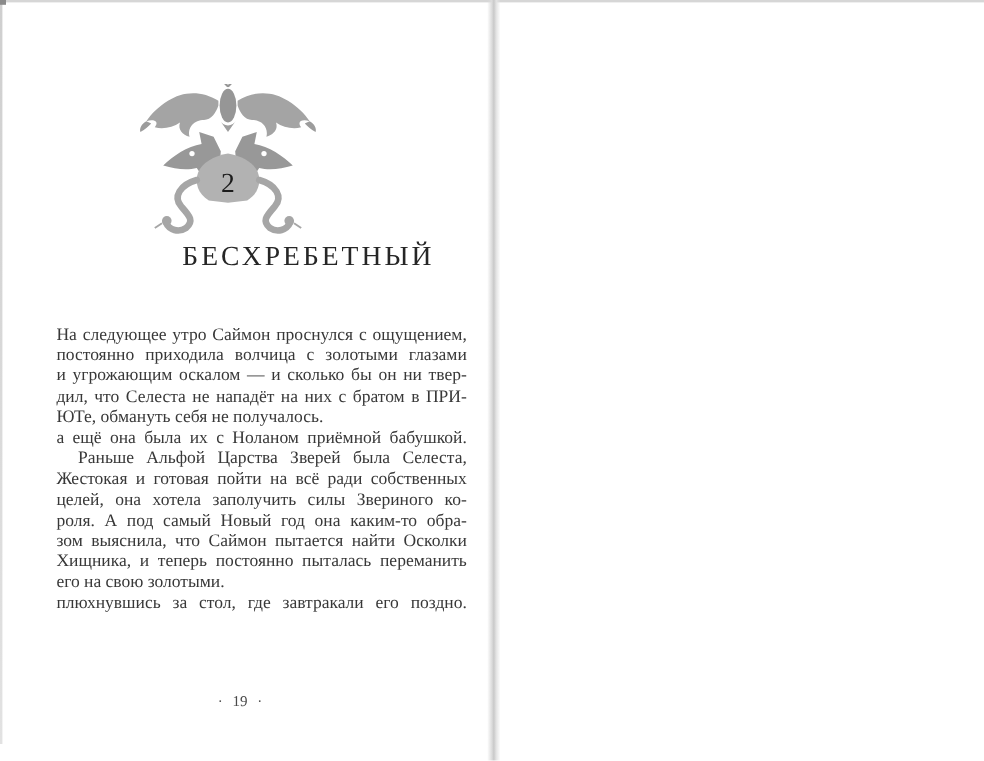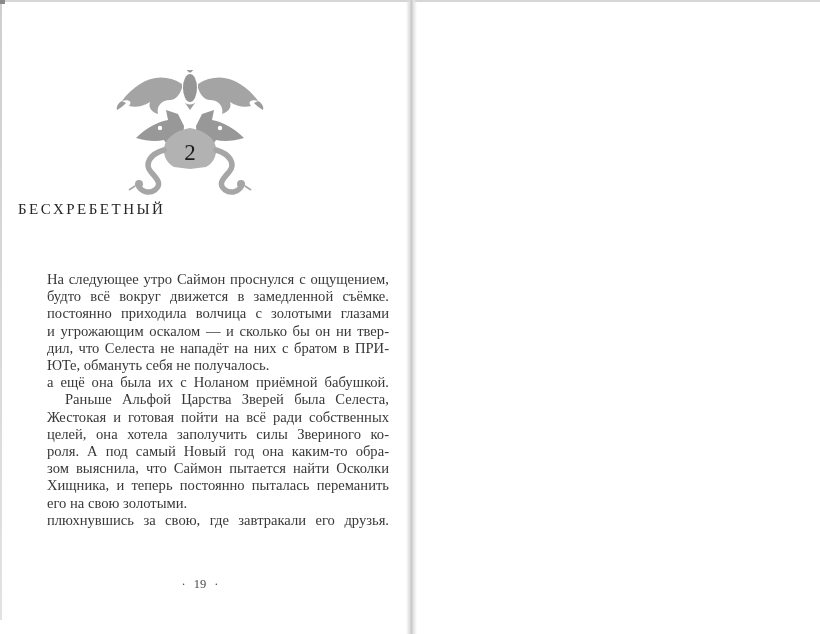--- a/index.html
+++ b/index.html
@@ -19,22 +19,22 @@
   .page{position:absolute;top:0;height:634px;}
   .page-left{left:0;width:406px;}
   .page-right{left:417px;width:403px;}
 
   .ornament{position:absolute;top:70px;left:108px;width:164px;height:128px;}
   .chapter-number{
     position:absolute;top:140px;left:46px;width:288px;text-align:center;
     font-size:23px;color:#1c1c1c;
   }
   .chapter-title{
-    position:absolute;top:201px;left:18px;width:344px;text-align:left;
-    font-size:15px;letter-spacing:2.5px;color:#262626;font-weight:400;
+    position:absolute;top:201px;left:18px;width:344px;text-align:right;
+    font-size:23px;letter-spacing:2.5px;color:#262626;font-weight:400;
   }
   .body-text{position:absolute;}
   .body-left{top:271px;left:47px;width:342px;font-size:14.6px;line-height:17.2px;}
   .line{text-align:justify;text-align-last:justify;white-space:normal;}
   .line.para-end{text-align-last:left;}
   .body-left .line.indent{text-indent:18px;}
 
   .footer{
     position:absolute;top:577px;font-size:12.5px;color:#4a4a4a;
     text-align:center;word-spacing:5px;
@@ -77,34 +77,33 @@
       <path d="M82,2 L78,-2 M82,2 L86,-2" stroke="#969696" stroke-width="1.8"></path>
       <path d="M75,30 C78,36 86,36 89,30 L82,40 Z" fill="#9e9e9e"></path>
     </svg>
 
     <div class="chapter-number">2</div>
 
     <div class="chapter-title">БЕСХРЕБЕТНЫЙ</div>
 
     <div class="body-text body-left">
         <div class="line">На следующее утро Саймон проснулся с ощущением,</div>
-        <div class="line">будто всё вокруг движется в замедленной съёмке.</div>
         <div class="line">постоянно приходила волчица с золотыми глазами</div>
         <div class="line">и угрожающим оскалом — и сколько бы он ни твер-</div>
         <div class="line">дил, что Селеста не нападёт на них с братом в ПРИ-</div>
         <div class="line para-end">ЮТе, обмануть себя не получалось.</div>
         <div class="line">а ещё она была их с Ноланом приёмной бабушкой.</div>
         <div class="line indent">Раньше Альфой Царства Зверей была Селеста,</div>
         <div class="line">Жестокая и готовая пойти на всё ради собственных</div>
         <div class="line">целей, она хотела заполучить силы Звериного ко-</div>
         <div class="line">роля. А под самый Новый год она каким-то обра-</div>
         <div class="line">зом выяснила, что Саймон пытается найти Осколки</div>
         <div class="line">Хищника, и теперь постоянно пыталась переманить</div>
         <div class="line para-end">его на свою золотыми.</div>
-        <div class="line">плюхнувшись за свою, где завтракали его друзья.</div>
+        <div class="line">плюхнувшись за стол, где завтракали его поздно.</div>
       </div>
 
     <div class="footer footer-left">· 19 ·</div>
   </div>
 
   <div class="page page-right">
     
 
     
   </div>

